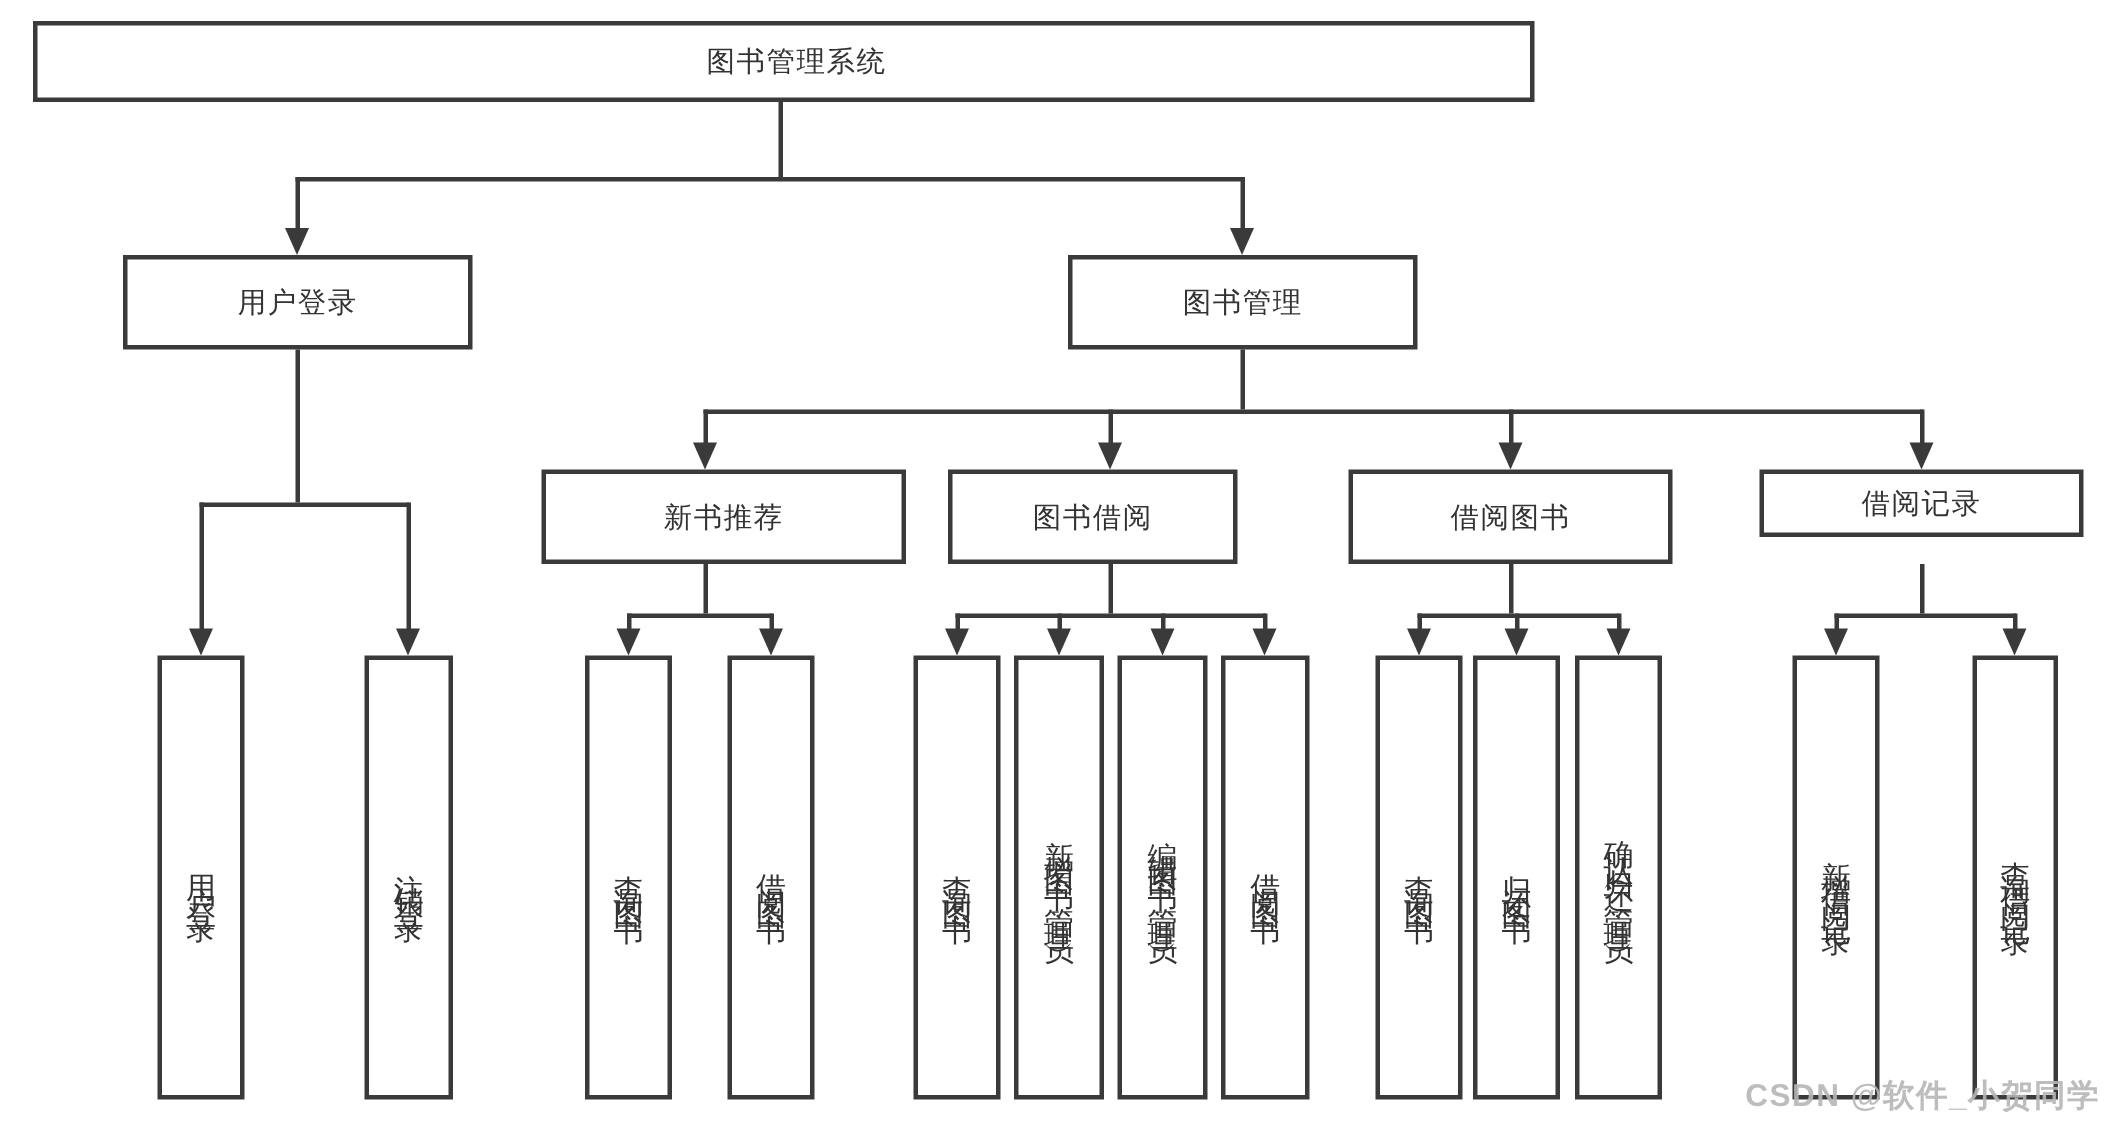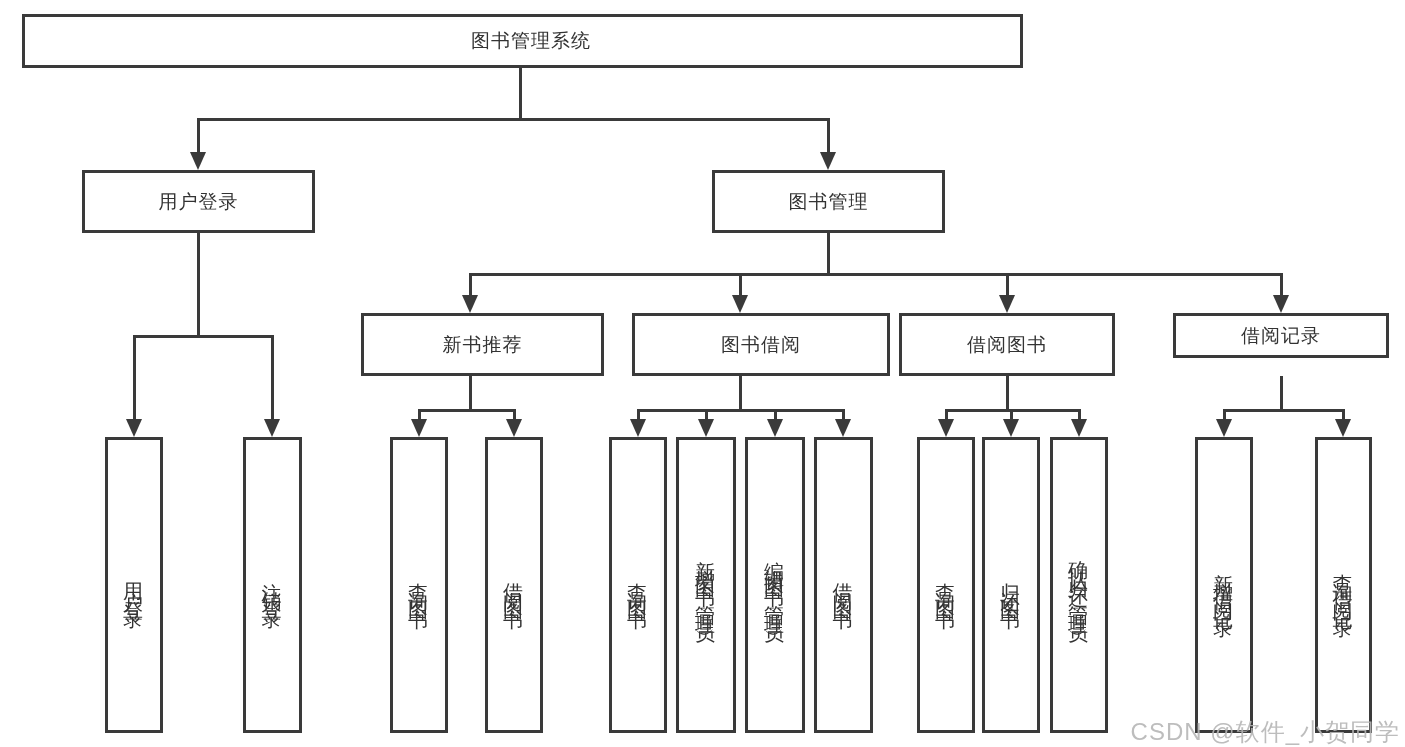--- a/index.html
+++ b/index.html
@@ -46,25 +46,26 @@
     position: absolute;
     width: 0; height: 0;
     border-left: 8px solid transparent;
     border-right: 8px solid transparent;
     border-top: 18px solid var(--line);
   }
   .watermark {
     position: absolute;
     right: 5px;
     top: 716px;
-    font-size: 24px;
+    font-size: 21px;
     color: var(--watermark);
     letter-spacing: 1px;
     z-index: 10;
     opacity: 0.9;
+    font-weight: bold;
   }
 </style>
 </head>
 <body>
 
 <div class="diagram">
 
   <div class="box" style="left:22px;top:14px;width:1001px;height:54px;padding-left:17px;">图书管理系统</div>
 
   <div>
@@ -95,21 +96,21 @@
     <div class="arrow" style="left:462px;top:295px;"></div>
     <div class="vline" style="left:739px;top:273px;height:24px;"></div>
     <div class="arrow" style="left:732px;top:295px;"></div>
     <div class="vline" style="left:1006px;top:273px;height:24px;"></div>
     <div class="arrow" style="left:999px;top:295px;"></div>
     <div class="vline" style="left:1280px;top:273px;height:24px;"></div>
     <div class="arrow" style="left:1273px;top:295px;"></div>
   </div>
 
   <div class="box" style="left:361px;top:313px;width:243px;height:63px;">新书推荐</div>
-  <div class="box" style="left:632px;top:313px;width:258px;height:63px;">图书借阅</div>
+  <div class="box" style="left:632px;top:313px;width:193px;height:63px;">图书借阅</div>
   <div class="box" style="left:899px;top:313px;width:216px;height:63px;">借阅图书</div>
   <div class="box" style="left:1173px;top:313px;width:216px;height:45px;">借阅记录</div>
 
   <div>
     <div class="vline" style="left:469px;top:376px;height:33px;"></div>
     <div class="hline" style="left:418px;top:409px;width:97px;"></div>
     <div class="vline" style="left:418px;top:409px;height:12px;"></div>
     <div class="arrow" style="left:411px;top:419px;"></div>
     <div class="vline" style="left:513px;top:409px;height:12px;"></div>
     <div class="arrow" style="left:506px;top:419px;"></div>

